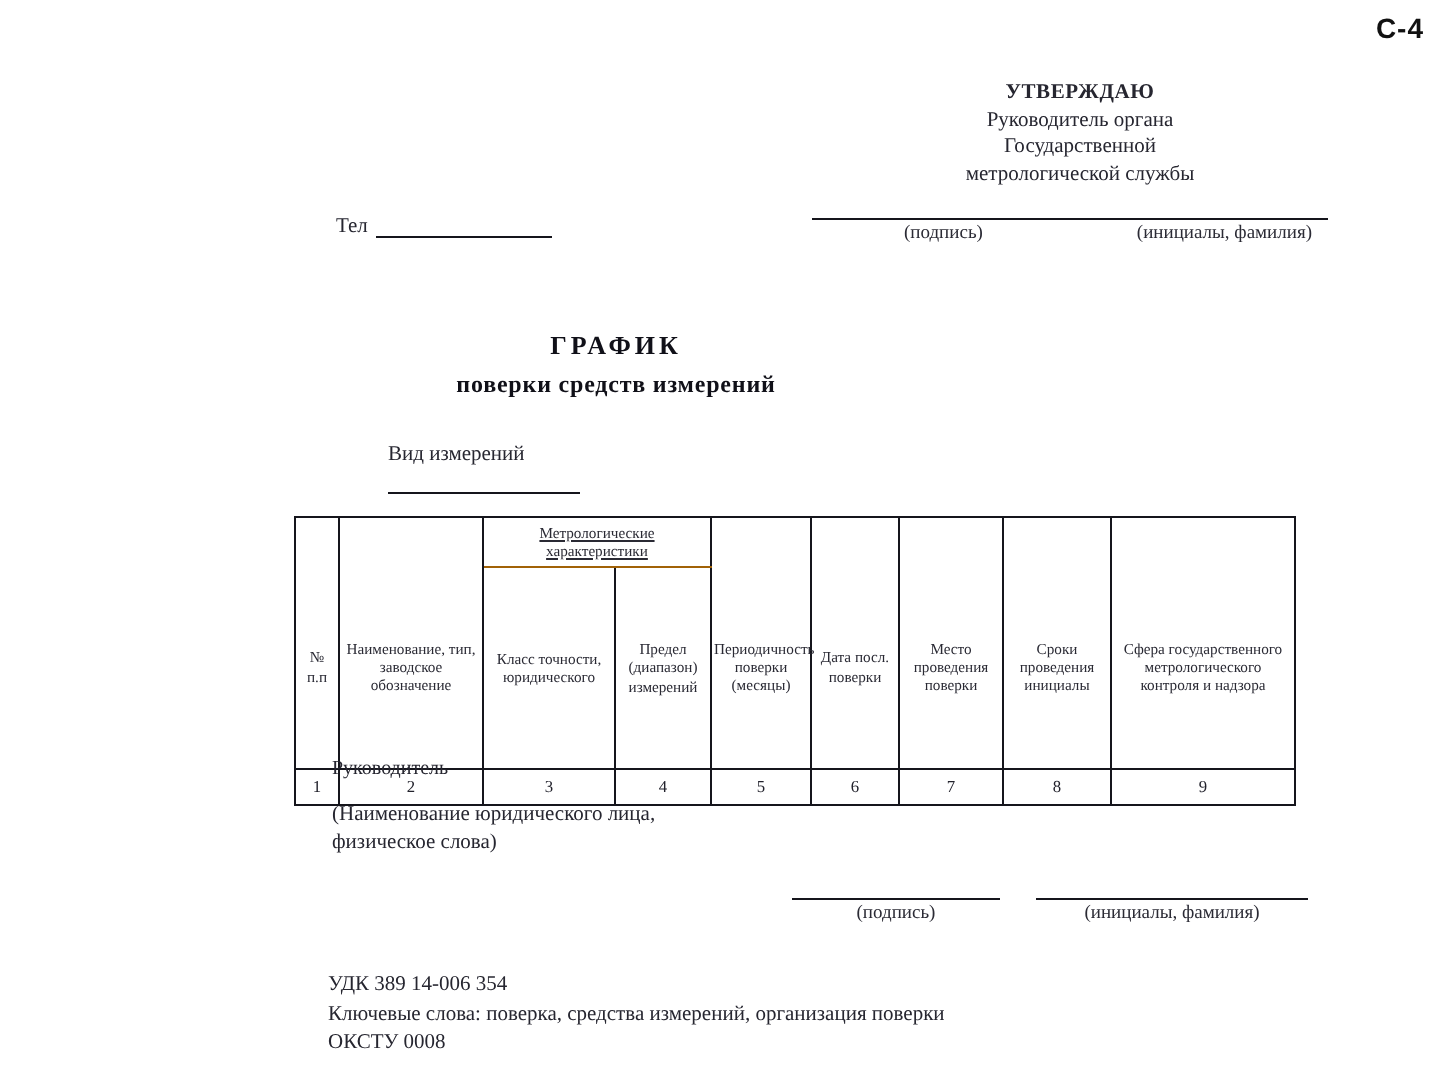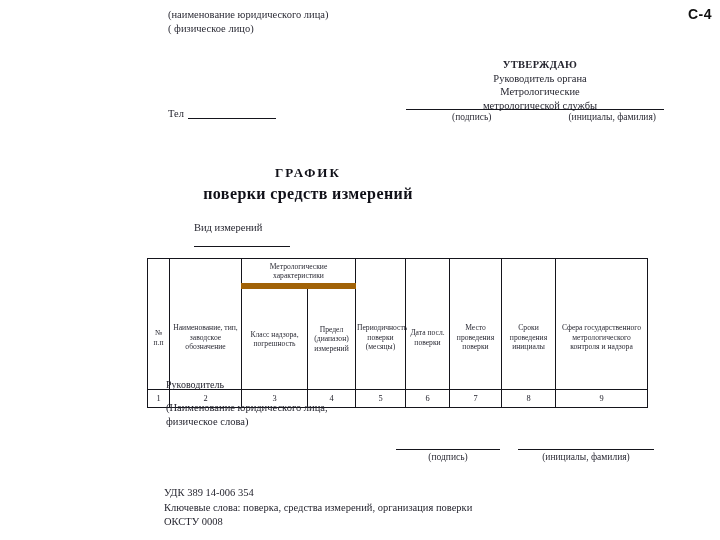--- a/index.html
+++ b/index.html
@@ -45,21 +45,20 @@
   }
   .approve-block {
     position: absolute;
     left: 430px;
     top: 40px;
     width: 220px;
     text-align: center;
     font-size: 10.5px;
     line-height: 13.5px;
     color: #262630;
-    margin-top: 18px;
   }
   .approve-title {
     font-weight: bold;
     letter-spacing: 0.3px;
   }
 
   
   .tel-row {
     position: absolute;
     left: 168px;
@@ -107,21 +106,21 @@
     width: 616px;
     text-align: center;
   }
   .doc-title .t1 {
     font-size: 13px;
     font-weight: bold;
     letter-spacing: 2px;
     color: #101018;
   }
   .doc-title .t2 {
-    font-size: 16px;
+    font-size: 12px;
     font-weight: bold;
     letter-spacing: 0.4px;
     margin-top: 4px;
     color: #101018;
     text-align: center;
   }
 
   
   .meas-kind {
     position: absolute;
@@ -157,21 +156,22 @@
     font-size: 7.6px;
     line-height: 9.4px;
     text-align: center;
     vertical-align: middle;
     color: #2a2a34;
     padding: 1px 1px;
   }
   table.schedule th.group {
     vertical-align: middle;
     height: 22px;
-    border-bottom: 6px solid #a16207;
+    border-bottom: 1px solid #a16207;
+    text-decoration: underline;
   }
   table.schedule th.tall {
     height: 98px;
   }
   table.schedule th.nobottom {
     border-bottom: none;
   }
   table.schedule th.notop {
     border-top: none;
   }
@@ -234,29 +234,25 @@
     color: #262630;
   }
 </style>
 </head>
 <body>
 
 <div class="page">
 
   <div class="slide-marker">С-4</div>
 
-  <div class="org-lines">
-    <div>(наименование юридического лица)</div>
-    <div>( физическое лицо)</div>
-  </div>
 
   <div class="approve-block">
     <div class="approve-title">УТВЕРЖДАЮ</div>
     <div>Руководитель органа</div>
-    <div>Метрологические</div>
+    <div>Государственной</div>
     <div>метрологической службы</div>
   </div>
 
   <div class="tel-row">
     <span>Тел</span>
     <span class="rule rule-tel"></span>
   </div>
 
   <div class="sign-top">
     <span class="rule-wide"></span>
@@ -298,21 +294,21 @@
           </th>
           <th class="nobottom"></th>
           <th class="nobottom"></th>
           <th class="nobottom"></th>
           <th class="nobottom"></th>
           <th class="nobottom"></th>
         </tr>
         <tr>
           <th class="tall notop">№ п.п</th>
           <th class="tall notop">Наименование, тип, заводское обозначение</th>
-          <th class="tall">Класс надзора, погрешность</th>
+          <th class="tall">Класс точности, юридического</th>
           <th class="tall">Предел (диапазон) измерений</th>
           <th class="tall notop">Периодичность поверки (месяцы)</th>
           <th class="tall notop">Дата посл. поверки</th>
           <th class="tall notop">Место проведения поверки</th>
           <th class="tall notop">Сроки проведения инициалы</th>
           <th class="tall notop">Сфера государственного метрологического контроля и надзора</th>
         </tr>
       </thead>
       <tbody>
         <tr>

